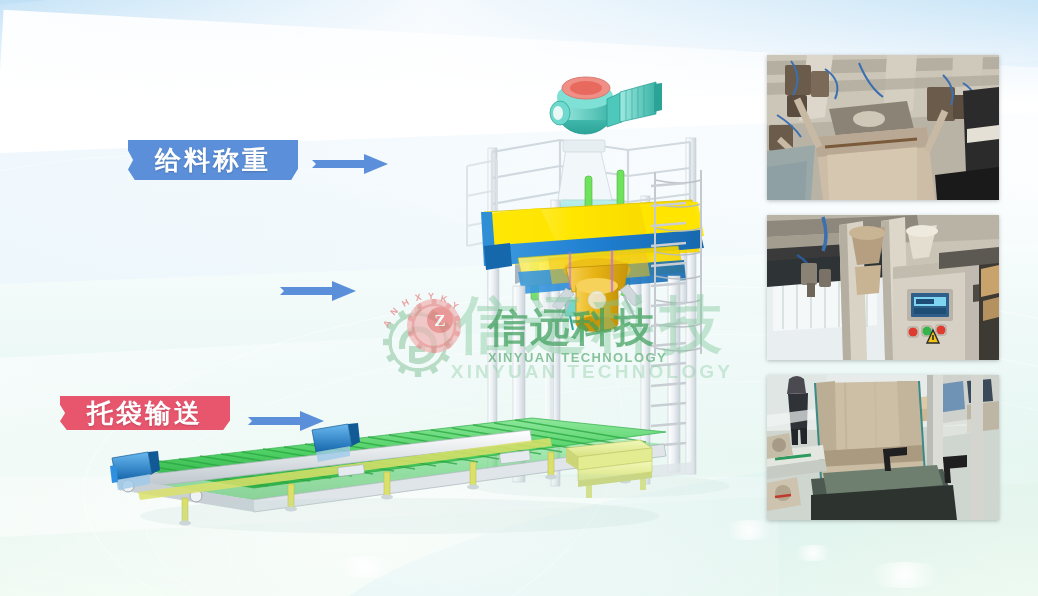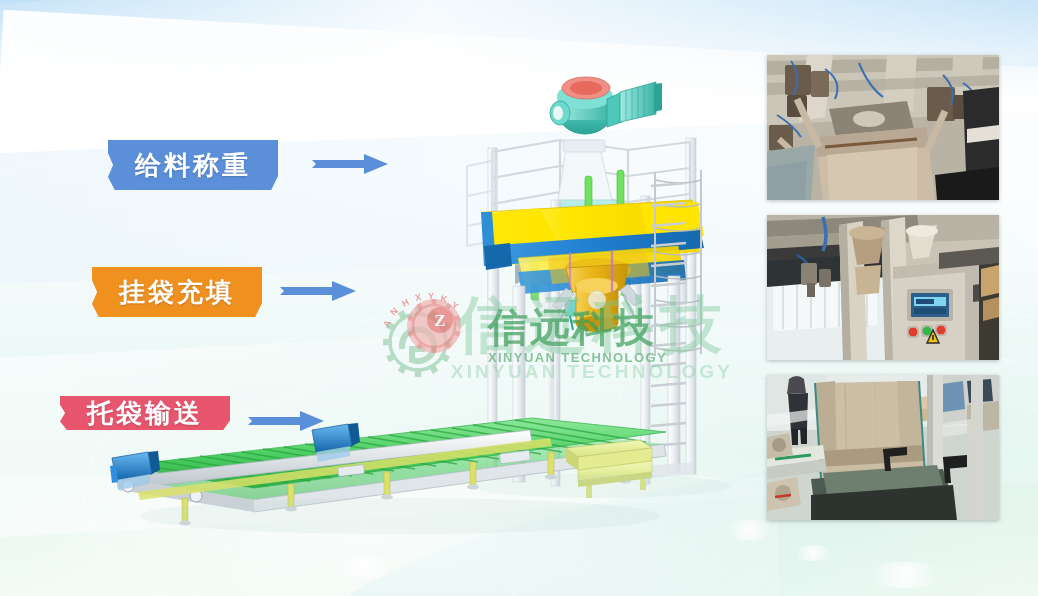--- a/index.html
+++ b/index.html
@@ -79,21 +79,21 @@
   .banner {
     position: absolute;
     display: flex; align-items: center; justify-content: center;
     color: #ffffff;
     font-size: 26px; font-weight: bold;
     letter-spacing: 3px;
     text-shadow: 0 1px 2px rgba(0,0,0,.18);
     clip-path: polygon(0 0, 100% 0, 100% 72%, 96% 100%, 4% 100%, 0 74%, 3% 50%, 0 26%);
     box-shadow: 0 2px 5px rgba(0,0,0,.10);
   }
-  .b-blue   { left: 108px; top: 140px; width: 170px; height: 50px; background: #5b8fd9; text-align: right; }
+  .b-blue   { left: 128px; top: 140px; width: 170px; height: 40px; background: #5b8fd9; text-align: right; }
   .b-orange { left:  92px; top: 267px; width: 170px; height: 50px; background: #f0901e; }
   .b-pink   { left:  60px; top: 396px; width: 170px; height: 34px; background: #e8566e; }
 
   
   .arrow { position: absolute; height: 22px; width: 76px; }
   .arrow svg { display: block; width: 100%; height: 100%; }
   .ar1 { left: 312px; top: 153px; }
   .ar2 { left: 280px; top: 280px; }
   .ar3 { left: 248px; top: 410px; }
 
@@ -509,23 +509,20 @@
     </div>
     <div class="txt">
       <div class="cn">信远科技</div>
       <div class="en">XINYUAN TECHNOLOGY</div>
     </div>
   </div>
 
   <div class="banner b-blue">
     <span>给料称重</span>
   </div>
-  <div class="banner b-orange">
-    <span>挂袋充填</span>
-  </div>
   <div class="banner b-pink">
     <span>托袋输送</span>
   </div>
 
   <div class="arrow ar1">
     <svg viewBox="0 0 76 22" aria-hidden="true">
       <path d="M0 7 L4 11 L0 15 L52 15 L52 21 L76 11 L52 1 L52 7 Z" fill="#5b8fd9"></path>
     </svg>
   </div>
   <div class="arrow ar2">

